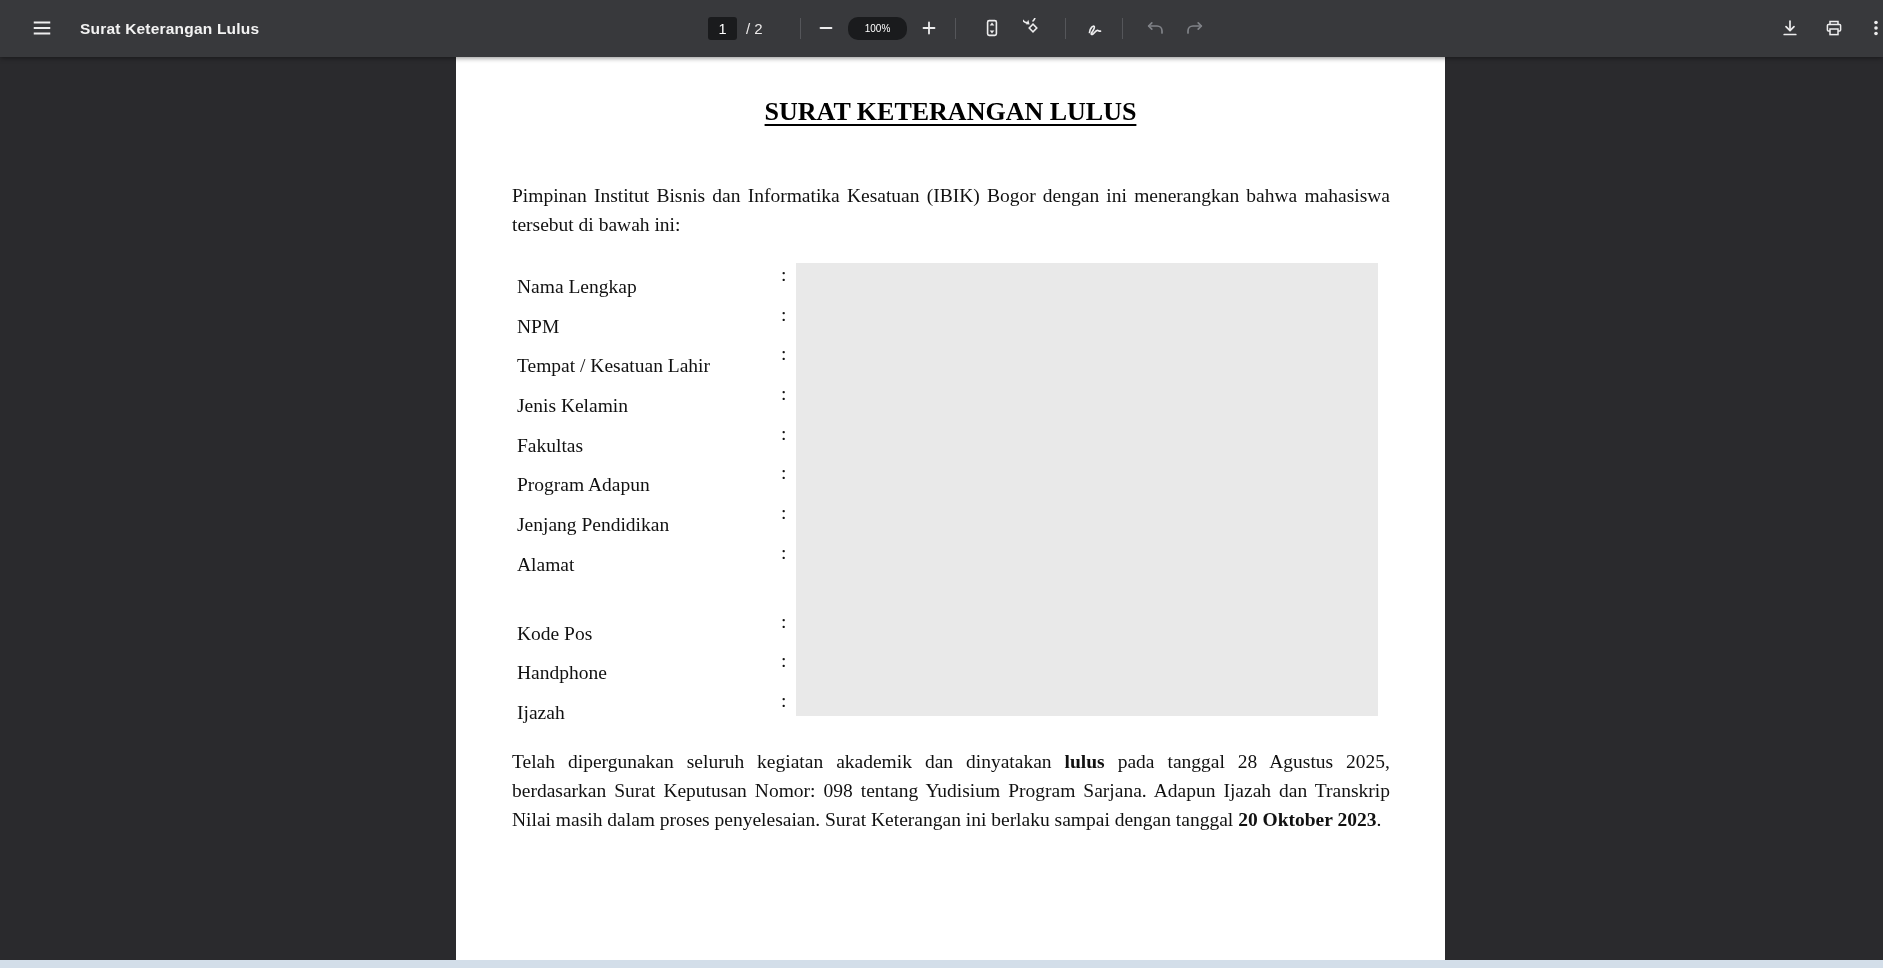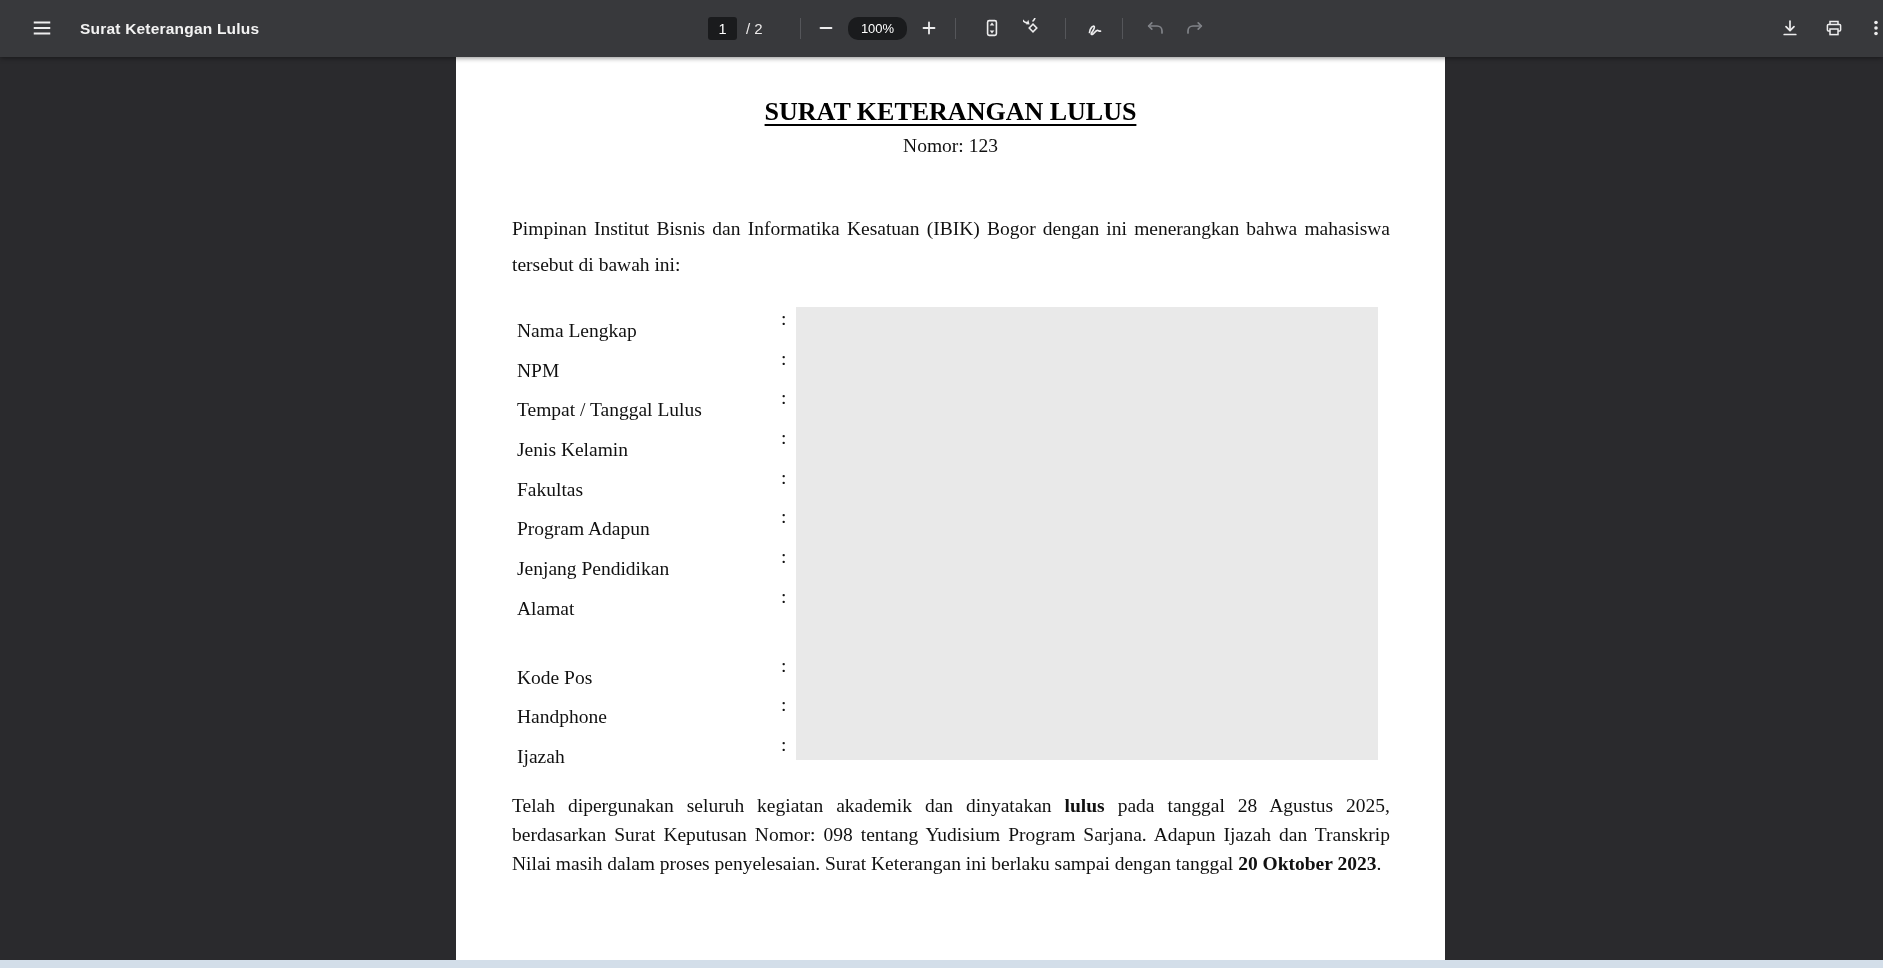--- a/index.html
+++ b/index.html
@@ -39,40 +39,40 @@
     font-family: "Liberation Sans", sans-serif;
   }
   .page-total {
     position: absolute; left: 746px; top: 0; height: 57px;
     display: flex; align-items: center;
     color: #eceaea; font-size: 15px;
   }
   .zoom-box {
     position: absolute; left: 848px; top: 17px; width: 59px; height: 23px;
     background: #1a1b1d; border-radius: 10px;
-    color: #fff; font-size: 13px;
+    color: #fff; font-size: 10px;
     display: flex; align-items: center; justify-content: center;
   }
 
   
   .viewer { position: absolute; top: 57px; left: 0; right: 0; bottom: 0; }
   .page {
     position: absolute; left: 456px; top: 0; width: 989px; height: 911px;
     background: #ffffff; color: #111;
     font-family: "Liberation Serif", serif;
   }
   .doc-title {
     margin-top: 41px; text-align: center;
     font-size: 26px; line-height: 28px; font-weight: 700; color: #000;
     text-decoration: underline; text-decoration-thickness: 2px; text-underline-offset: 4px;
   }
   .doc-number { margin-top: 10px; text-align: center; font-size: 19.5px; line-height: 20px; }
   .intro {
     margin: 55px 55px 0 56px;
-    font-size: 19.5px; line-height: 36px; text-align: justify;
+    font-size: 19.5px; line-height: 29px; text-align: justify;
   }
   .fields { position: relative; margin-top: 26px; font-size: 19.5px; }
   .value-box {
     position: absolute; left: 340px; top: -2px; width: 582px; height: 453px;
     background: #e9e9e9;
   }
   .field-row { position: relative; height: 39.7px; line-height: 20px; }
   .field-row.gap { margin-top: 29px; }
   .field-row .lbl { position: absolute; left: 61px; top: 12px; }
   .field-row .col { position: absolute; left: 325px; top: 0; }
@@ -183,37 +183,36 @@
         <circle cx="10" cy="10" r="1.8"></circle>
         <circle cx="10" cy="15.5" r="1.8"></circle>
     </svg>
   </button>
 </header>
 
 <main class="viewer">
   <section class="page">
 
     <h1 class="doc-title">SURAT KETERANGAN LULUS</h1>
-    <div class="doc-number">Nomor: 123</div>
 
     <p class="intro">Pimpinan Institut Bisnis dan Informatika Kesatuan (IBIK) Bogor dengan ini menerangkan bahwa mahasiswa tersebut di bawah ini:</p>
 
     <div class="fields">
       <div class="value-box"></div>
 
       <div class="field-row">
         <span class="lbl">Nama Lengkap</span>
         <span class="col">:</span>
       </div>
       <div class="field-row">
         <span class="lbl">NPM</span>
         <span class="col">:</span>
       </div>
       <div class="field-row">
-        <span class="lbl">Tempat / Tanggal Lulus</span>
+        <span class="lbl">Tempat / Kesatuan Lahir</span>
         <span class="col">:</span>
       </div>
       <div class="field-row">
         <span class="lbl">Jenis Kelamin</span>
         <span class="col">:</span>
       </div>
       <div class="field-row">
         <span class="lbl">Fakultas</span>
         <span class="col">:</span>
       </div>

